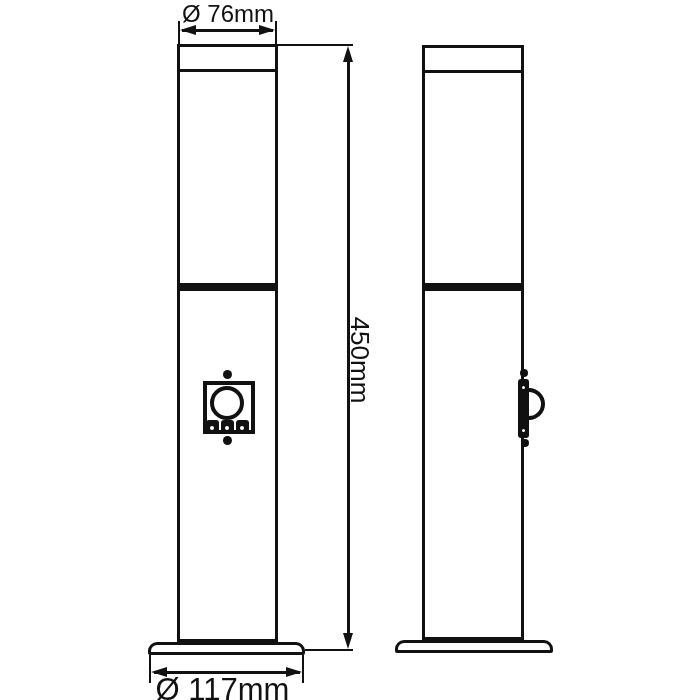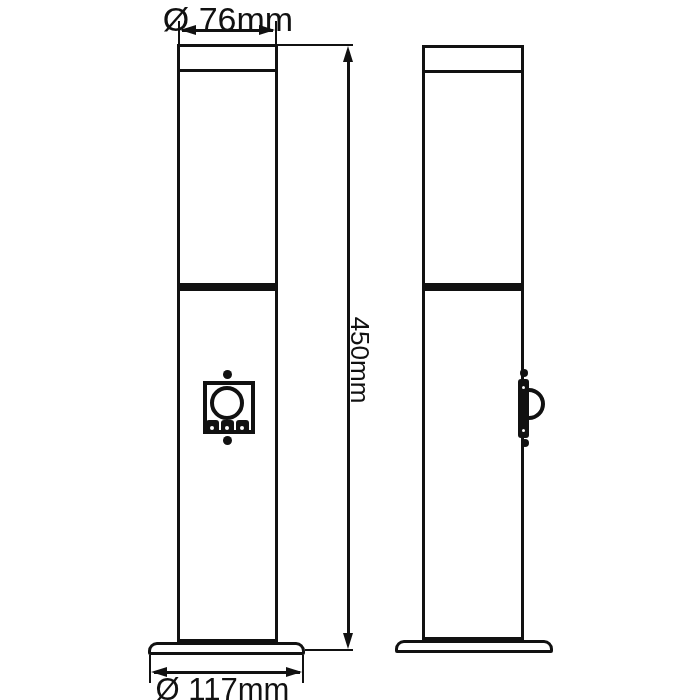--- a/index.html
+++ b/index.html
@@ -24,21 +24,21 @@
   
   .dimline-h { height:3px; background:var(--line); }
   .dimline-v { width:3px;  background:var(--line); }
   .extline-h { height:2px; background:var(--line); }
   .extline-v { width:2px;  background:var(--line); }
   .arrow-left  { width:0;height:0;border-top:5px solid transparent;border-bottom:5px solid transparent;border-right:16px solid var(--line); }
   .arrow-right { width:0;height:0;border-top:5px solid transparent;border-bottom:5px solid transparent;border-left:16px solid var(--line); }
   .arrow-up    { width:0;height:0;border-left:5px solid transparent;border-right:5px solid transparent;border-bottom:16px solid var(--line); }
   .arrow-down  { width:0;height:0;border-left:5px solid transparent;border-right:5px solid transparent;border-top:16px solid var(--line); }
 
-  .dim-text   { font-size:34px; font-weight:400; text-align:center; white-space:nowrap; }
+  .dim-text   { font-size:24px; font-weight:400; text-align:center; white-space:nowrap; }
   .dim-text-lg{ font-size:31px; }
   .dim-text-rot { transform:rotate(90deg); transform-origin:center center; font-size:26px; text-align:center; white-space:nowrap; }
 
   
   .sensor-plate { border:4px solid var(--line); background:var(--bg); }
   .sensor-lens  { border:4px solid var(--line); border-radius:50%; background:var(--bg); }
   .sensor-knob  { background:var(--line); border-radius:3px; position:absolute; }
   .knob-dot     { position:absolute; width:4px; height:4px; background:var(--bg); border-radius:50%; left:4px; top:6px; }
   .screw        { background:var(--line); border-radius:50%; }
 

